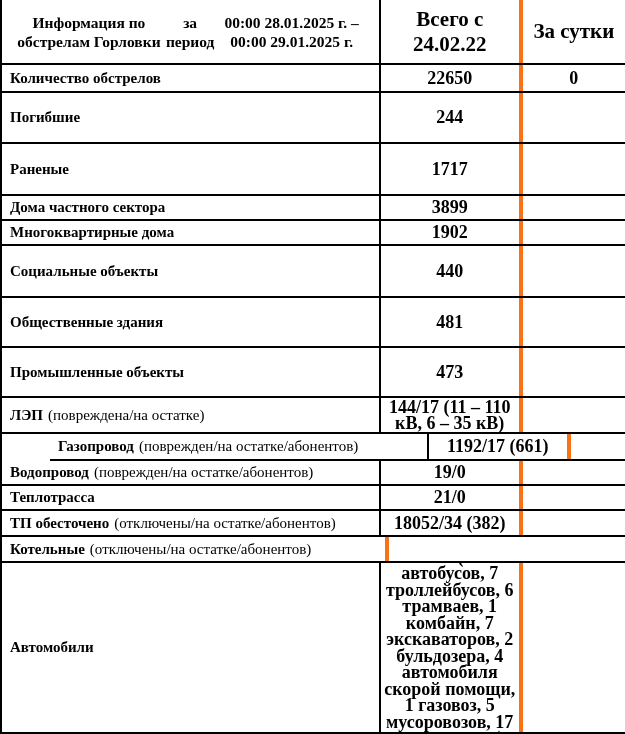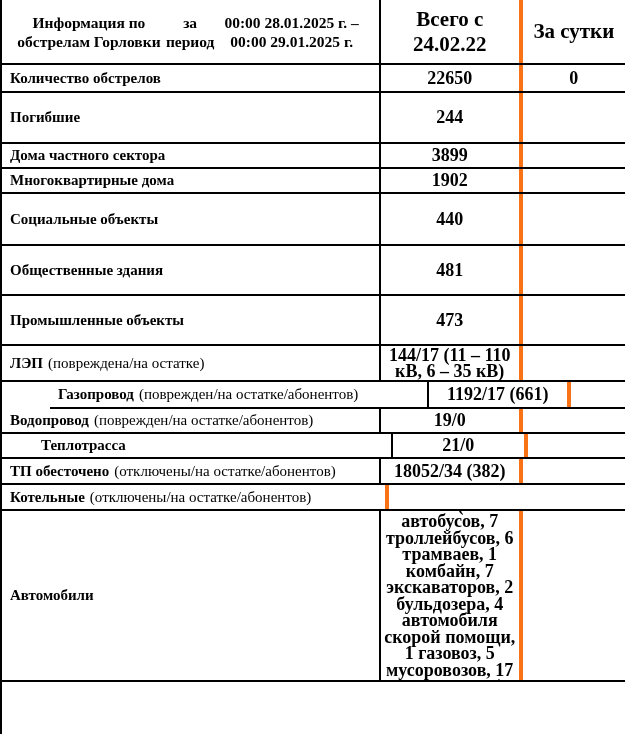--- a/index.html
+++ b/index.html
@@ -98,20 +98,32 @@
           <span class="term">Погибшие</span>
           <span class="note"></span>
         </div>
         <div class="cell c-total">
           <div class="val">244</div>
         </div>
         <div class="cell c-daily">
           <div class="val"></div>
         </div>
       </div>
+      <div class="row" style="height: 52px;">
+        <div class="cell c-label">
+          <span class="term">Раненые</span>
+          <span class="note"></span>
+        </div>
+        <div class="cell c-total">
+          <div class="val">1717</div>
+        </div>
+        <div class="cell c-daily">
+          <div class="val"></div>
+        </div>
+      </div>
       <div class="row" style="height: 25px;">
         <div class="cell c-label">
           <span class="term">Дома частного сектора</span>
           <span class="note"></span>
         </div>
         <div class="cell c-total">
           <div class="val">3899</div>
         </div>
         <div class="cell c-daily">
           <div class="val"></div>
@@ -194,21 +206,21 @@
           <span class="term">Водопровод</span>
           <span class="note">(поврежден/на остатке/абонентов)</span>
         </div>
         <div class="cell c-total">
           <div class="val">19/0</div>
         </div>
         <div class="cell c-daily">
           <div class="val"></div>
         </div>
       </div>
-      <div class="row" style="height: 25px; padding-left: 31px;">
+      <div class="row" style="height: 25px;">
         <div class="cell c-label">
           <span class="term">Теплотрасса</span>
         </div>
         <div class="cell c-total">
           <div class="val">21/0</div>
         </div>
         <div class="cell c-daily">
           <div class="val"></div>
         </div>
       </div>

